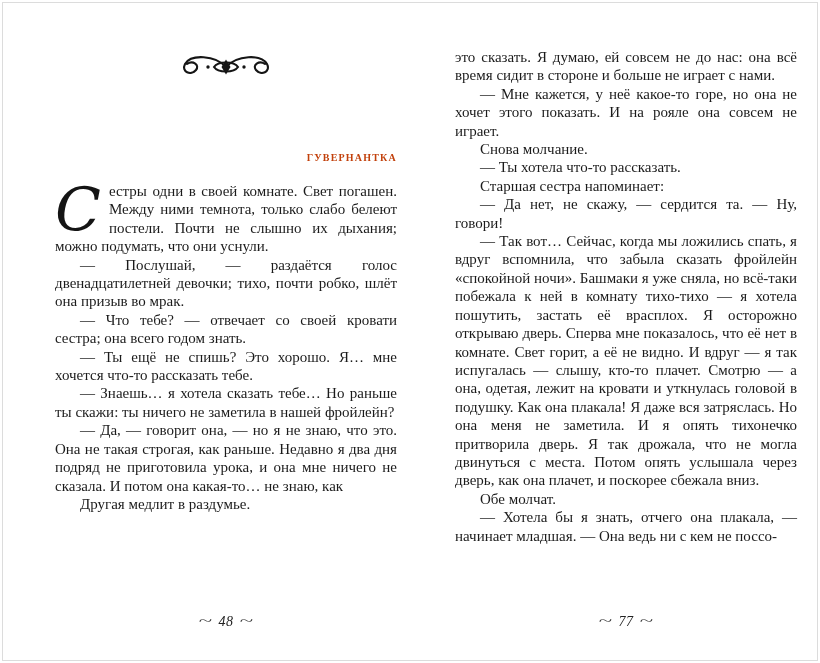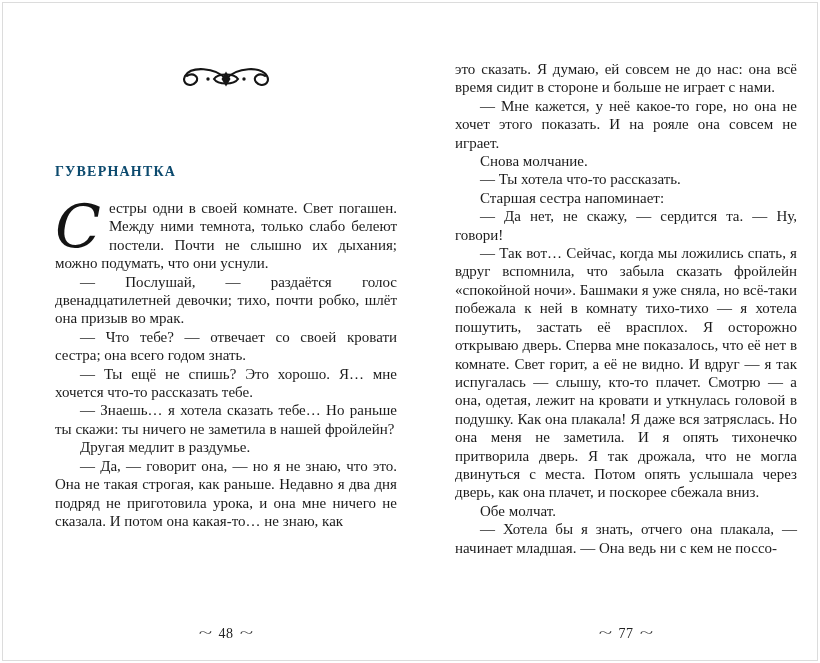--- a/index.html
+++ b/index.html
@@ -17,39 +17,39 @@
     color: #1b1b1b;
   }
   .frame {
     position: absolute;
     inset: 2px;
     border: 1px solid #dcdcdc;
     pointer-events: none;
   }
   .col {
     position: absolute;
-    top: 12px;
+    top: 0;
     width: 342px;
     height: 486px;
   }
   .col.left  { left: 55px; }
   .col.right { left: 455px; }
 
   .ornament {
     margin-top: 52px;
     text-align: center;
     height: 32px;
   }
   .chapter-title {
     margin: 68px 0 0 0;
-    text-align: left;
-    font-size: 14px;
+    text-align: right;
+    font-size: 10px;
     font-weight: bold;
     letter-spacing: 1.2px;
-    color: #0c4a6e;
+    color: #c2410c;
   }
   .body-text { margin-top: 19px; }
   .col.right .body-text { margin-top: 48px; }
 
   .para {
     margin: 0;
     font-size: 15px;
     line-height: 18.4px;
     text-align: justify;
     text-indent: 25px;
@@ -78,21 +78,21 @@
     color: #222;
   }
   .footer .orn {
     display: inline-block;
     transform: scaleX(1.9);
     font-size: 13px;
     color: #333;
     margin: 0 9px;
     vertical-align: 1px;
   }
-  .footer .pagenum { letter-spacing: 0.5px; }
+  .footer .pagenum { letter-spacing: 0.5px; font-style: italic; }
 </style>
 </head>
 <body>
 
 <div class="canvas">
   <div class="frame"></div>
 
   <div class="col left">
     <div class="ornament">
       <svg width="112" height="30" viewBox="0 0 112 30" aria-hidden="true">
@@ -108,22 +108,22 @@
     </div>
 
     <h1 class="chapter-title">ГУВЕРНАНТКА</h1>
 
     <div class="body-text">
       <p class="para no-indent"><span class="dropcap">С</span><span class="p-text">естры одни в своей комнате. Свет погашен. Между ними темнота, только слабо белеют постели. Почти не слышно их дыхания; можно подумать, что они уснули.</span></p>
       <p class="para">— Послушай, — раздаётся голос двенадцатилетней девочки; тихо, почти робко, шлёт она призыв во мрак.</p>
       <p class="para">— Что тебе? — отвечает со своей кровати сестра; она всего годом знать.</p>
       <p class="para">— Ты ещё не спишь? Это хорошо. Я… мне хочется что-то рассказать тебе.</p>
       <p class="para">— Знаешь… я хотела сказать тебе… Но раньше ты скажи: ты ничего не заметила в нашей фройлейн?</p>
+      <p class="para">— Да, — говорит она, — но я не знаю, что это. Она не такая строгая, как раньше. Недавно я два дня подряд не приготовила урока, и она мне ничего не сказала. И потом она какая-то… не знаю, как</p>
       <p class="para">Другая медлит в раздумье.</p>
-      <p class="para">— Да, — говорит она, — но я не знаю, что это. Она не такая строгая, как раньше. Недавно я два дня подряд не приготовила урока, и она мне ничего не сказала. И потом она какая-то… не знаю, как</p>
     </div>
 
     <div class="footer">
       <span class="orn">~</span><span class="pagenum">48</span><span class="orn">~</span>
     </div>
   </div>
 
   <div class="col right">
     <div class="body-text">
       <p class="para no-indent">это сказать. Я думаю, ей совсем не до нас: она всё время сидит в стороне и больше не играет с нами.</p>

